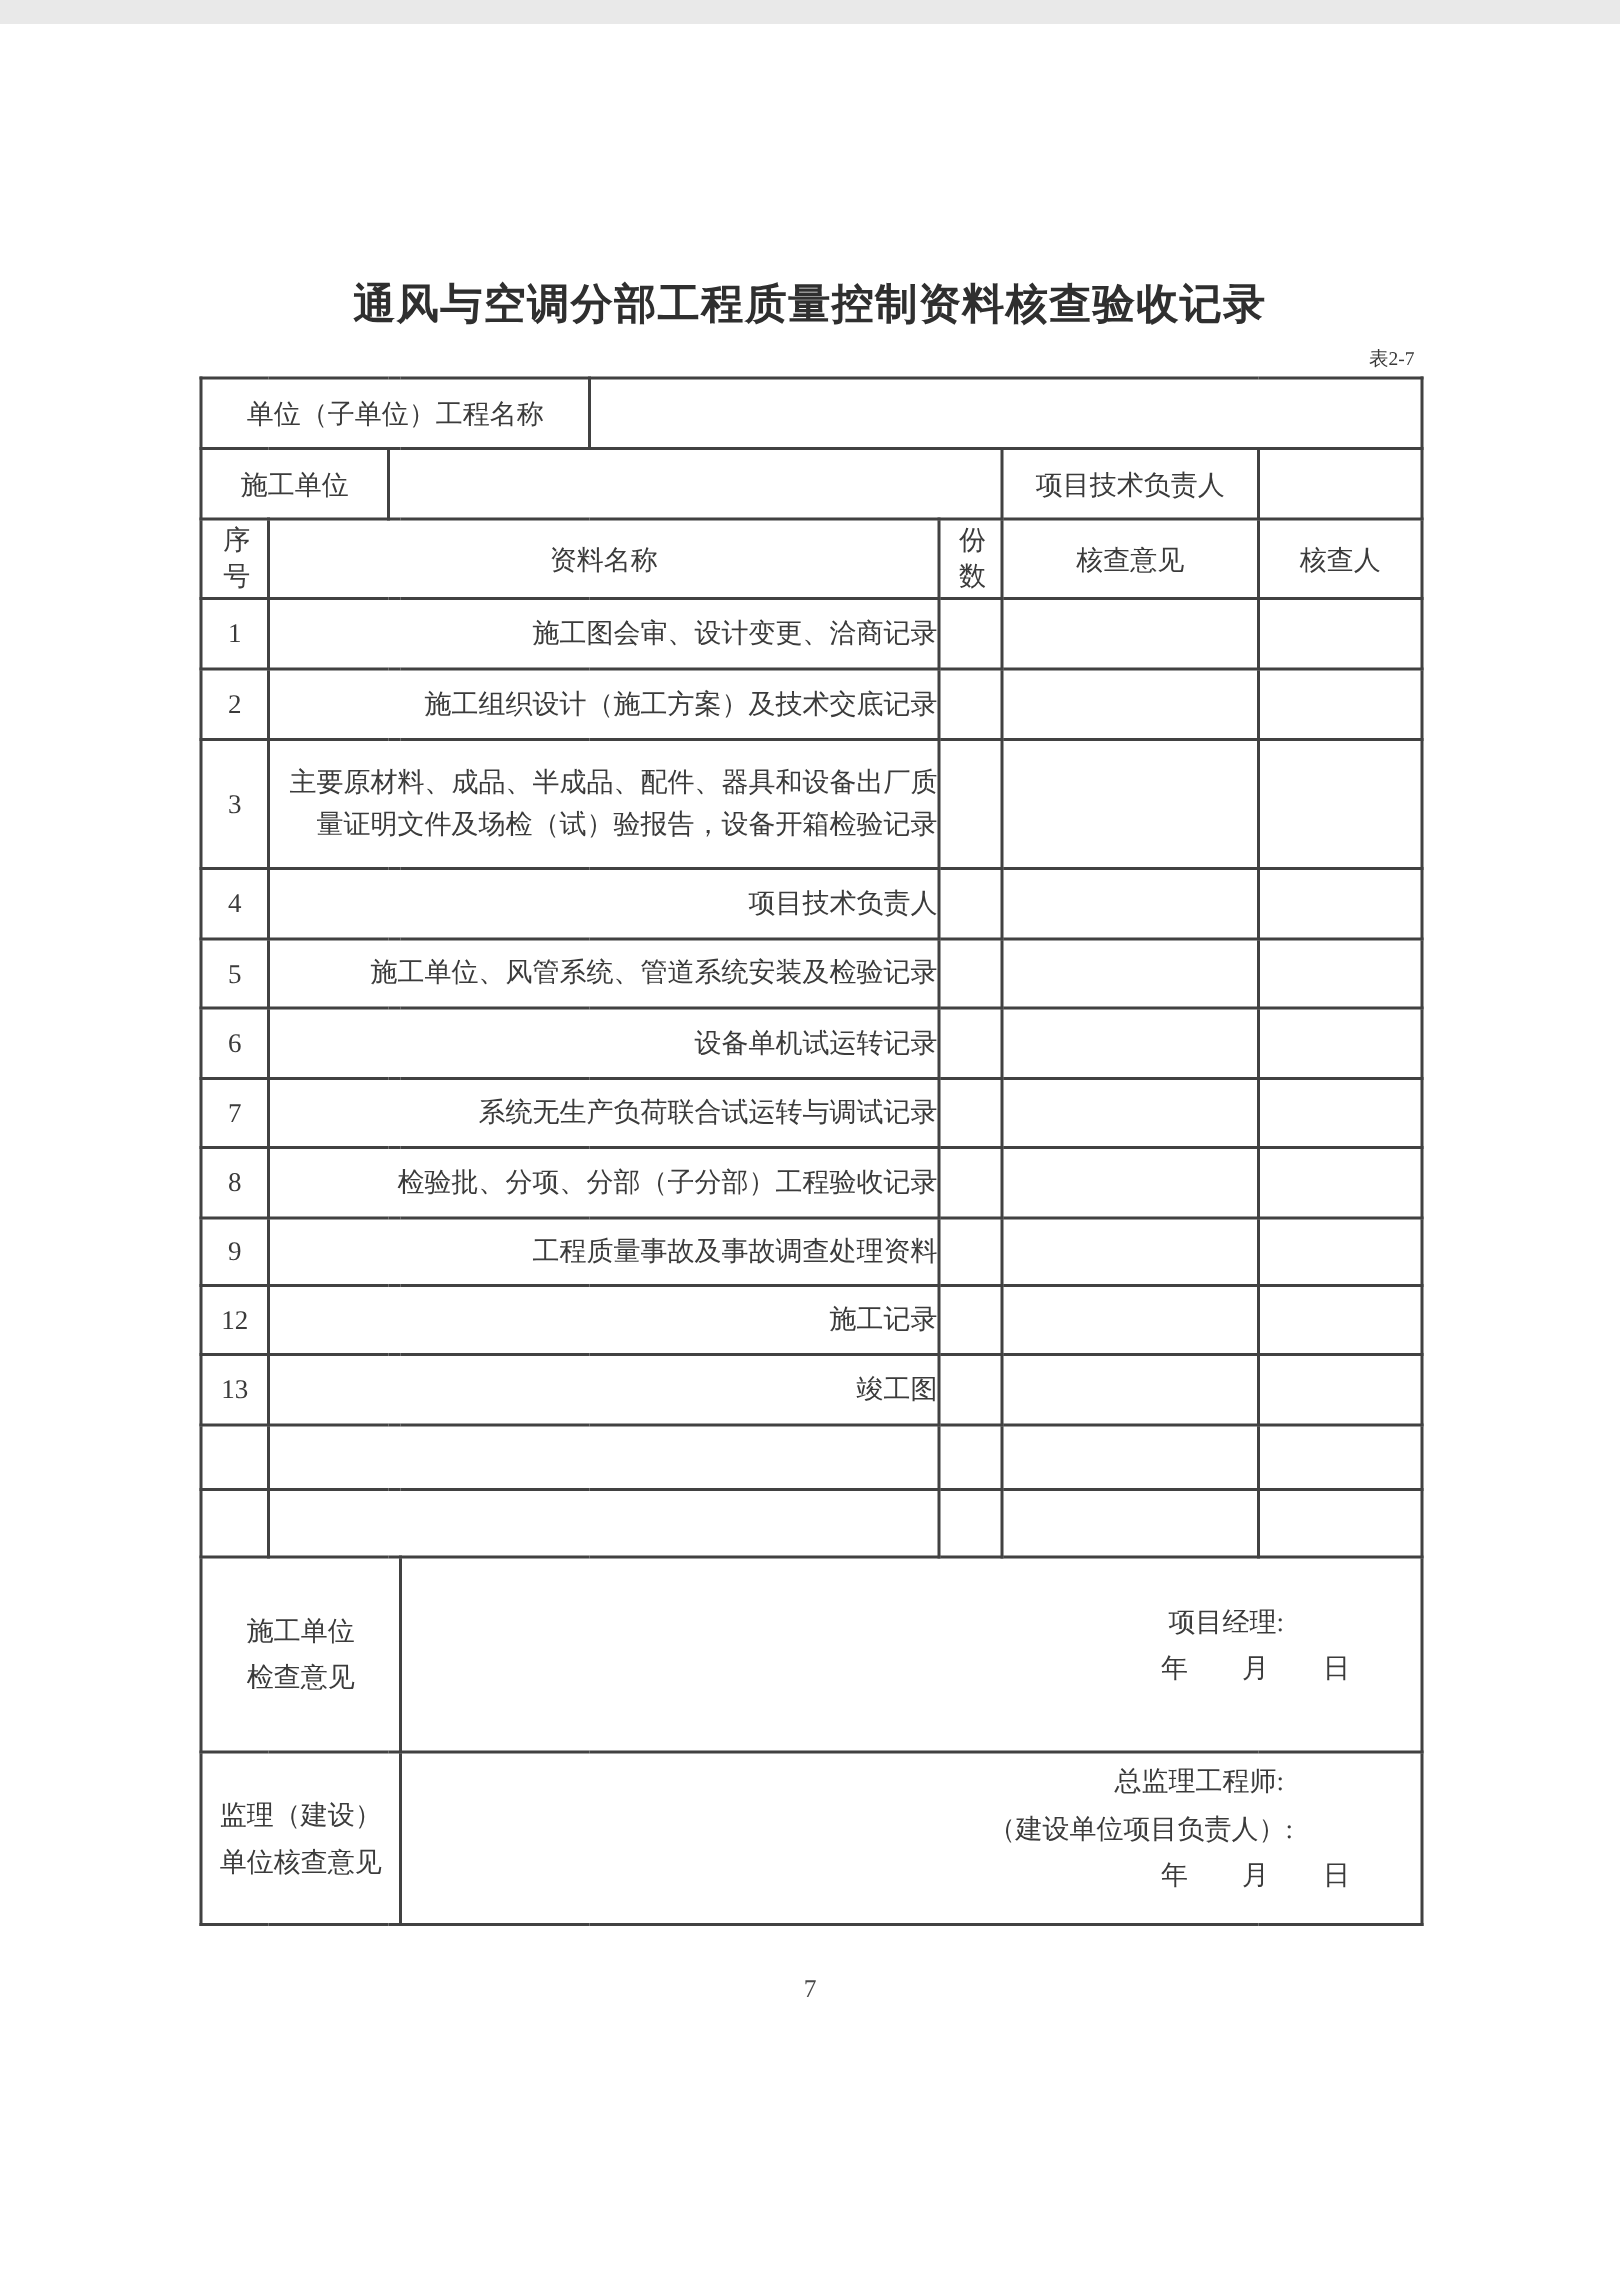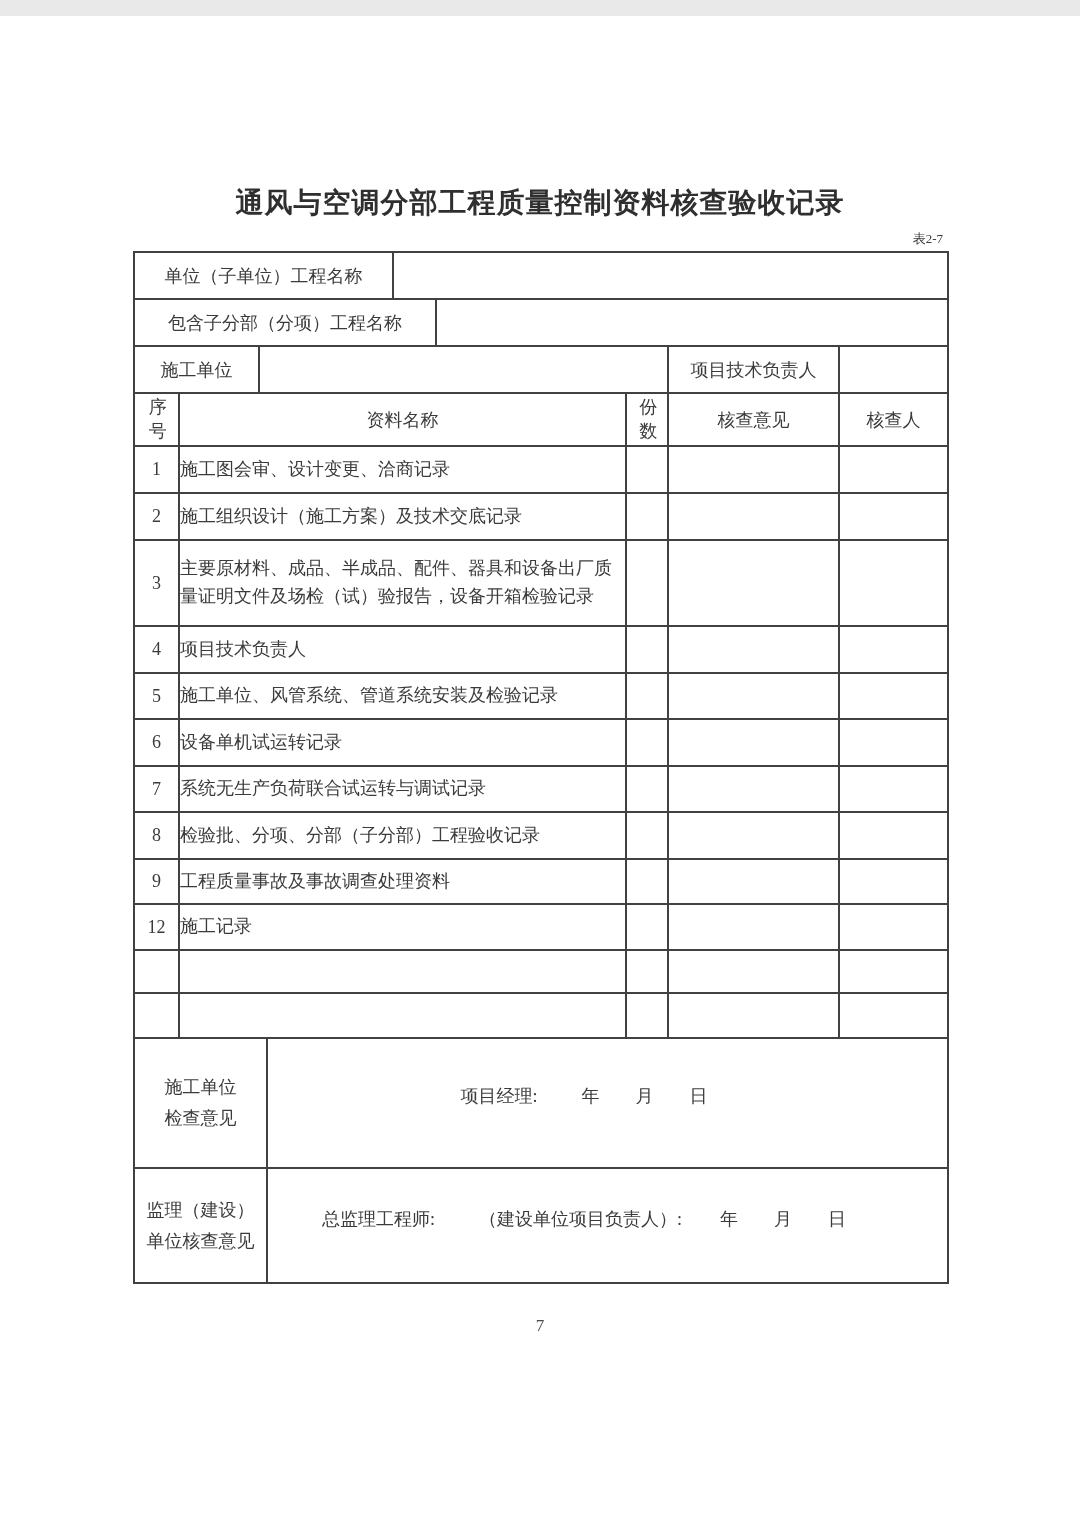--- a/index.html
+++ b/index.html
@@ -42,40 +42,41 @@
     font-size: 18px;
     color: #3b3b3b;
   }
   table.form td {
     border: 2px solid #414141;
     padding: 0;
     vertical-align: middle;
     overflow: hidden;
   }
   .center { text-align: center; }
-  .c-name-cell { text-align: left; padding: 4px 8px 4px 16px; line-height: 1.55; }
+  .c-name-cell { text-align: right; padding: 4px 8px 4px 16px; line-height: 1.55; }
   .vstack {
     width: 1.15em;
     margin: 0 auto;
     word-break: break-all;
     line-height: 1.3;
     text-align: right;
   }
   .r47  { height: 47px; padding-left: 16px; }
   .r53  { height: 53px; }
   .r86  { height: 86px; }
   .r46  { height: 46px; }
   .r45  { height: 45px; }
   .r43  { height: 43px; }
   .r130 { height: 130px; }
   .r115 { height: 115px; }
   .label-2line { text-align: center; line-height: 1.7; }
   .sig-cell { vertical-align: bottom; }
   .sig-block {
     display: flex;
+    flex-direction: column;
     align-items: flex-end;
     justify-content: center;
     height: 100%;
     padding: 0 47px 12px 0;
     box-sizing: border-box;
     line-height: 1.75;
   }
   .sig-line   { margin-right: 44px; white-space: pre; }
   .sig-line-2 { margin-right: 38px; white-space: pre; }
   .date-line  { white-space: pre; }
@@ -107,24 +108,20 @@
           <col style="width:171px">
           <col style="width:109px">
       </colgroup>
 
       <tbody>
           <tr class="r47">
         <td colspan="4" class="center">单位（子单位）工程名称</td>
         <td colspan="5"></td>
       </tr>
 
-      <tr class="r47">
-        <td colspan="5" class="center">包含子分部（分项）工程名称</td>
-        <td colspan="4"></td>
-      </tr>
 
       <tr class="r47">
         <td colspan="2" class="center">施工单位</td>
         <td colspan="5"></td>
         <td class="center">项目技术负责人</td>
         <td></td>
       </tr>
 
       <tr class="r53">
         <td class="center">
@@ -201,20 +198,27 @@
         <td></td>
         <td></td>
       </tr>
       <tr class="r46">
         <td class="center">12</td>
         <td colspan="5" class="c-name-cell">施工记录</td>
         <td class="center"></td>
         <td></td>
         <td></td>
       </tr>
+      <tr class="r47">
+        <td class="center">13</td>
+        <td colspan="5" class="c-name-cell">竣工图</td>
+        <td class="center"></td>
+        <td></td>
+        <td></td>
+      </tr>
       <tr class="r43">
         <td class="center"></td>
         <td colspan="5" class="c-name-cell"></td>
         <td class="center"></td>
         <td></td>
         <td></td>
       </tr>
       <tr class="r45">
         <td class="center"></td>
         <td colspan="5" class="c-name-cell"></td>

